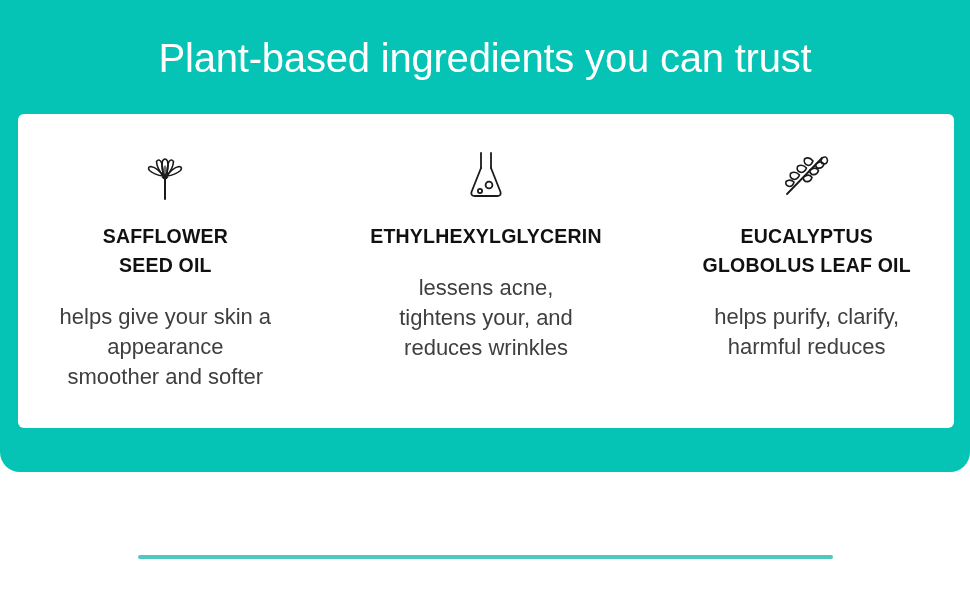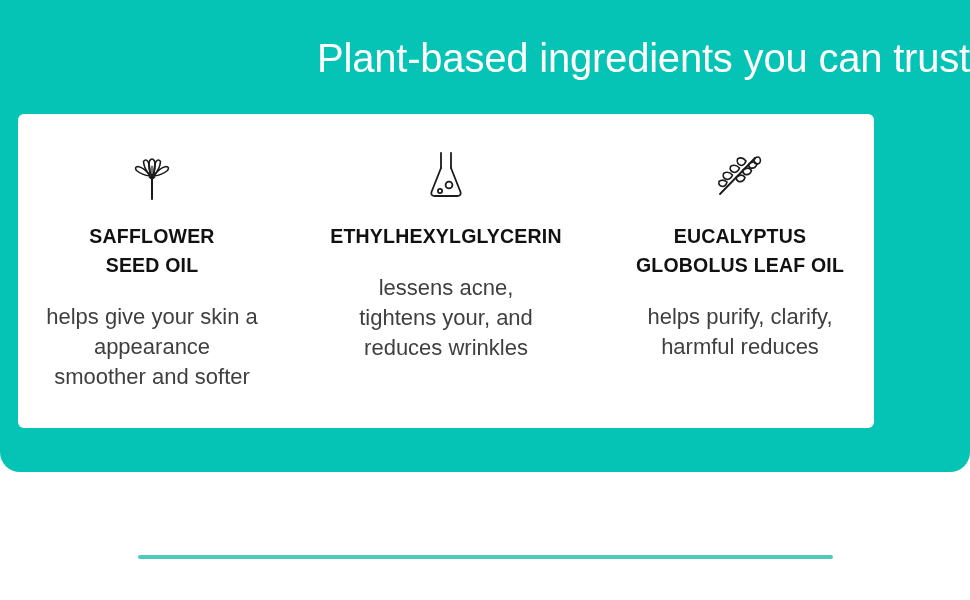--- a/index.html
+++ b/index.html
@@ -14,33 +14,33 @@
 
   
   .teal-panel {
     position:absolute; left:0; top:0; width:970px; height:472px;
     background:#05c4b5;
     border-bottom-left-radius:20px;
     border-bottom-right-radius:20px;
   }
   .hero-title {
     position:absolute; left:0; top:30px; width:970px;
-    text-align:right;
+    text-align:center;
     color:#ffffff;
     font-size:40px;
     font-weight:400;
     letter-spacing:-0.2px;
     line-height:56px;
     white-space:nowrap;
   }
 
   
   .ingredients-card {
     position:absolute; left:18px; top:114px;
-    width:856px; height:314px;
+    width:936px; height:314px;
     background:#ffffff;
     border-radius:6px;
     display:flex;
     flex-direction:row;
     align-items:flex-end;
     justify-content:space-between;
     padding:0;
     gap:26px;
   }
   .ingredient-col {

